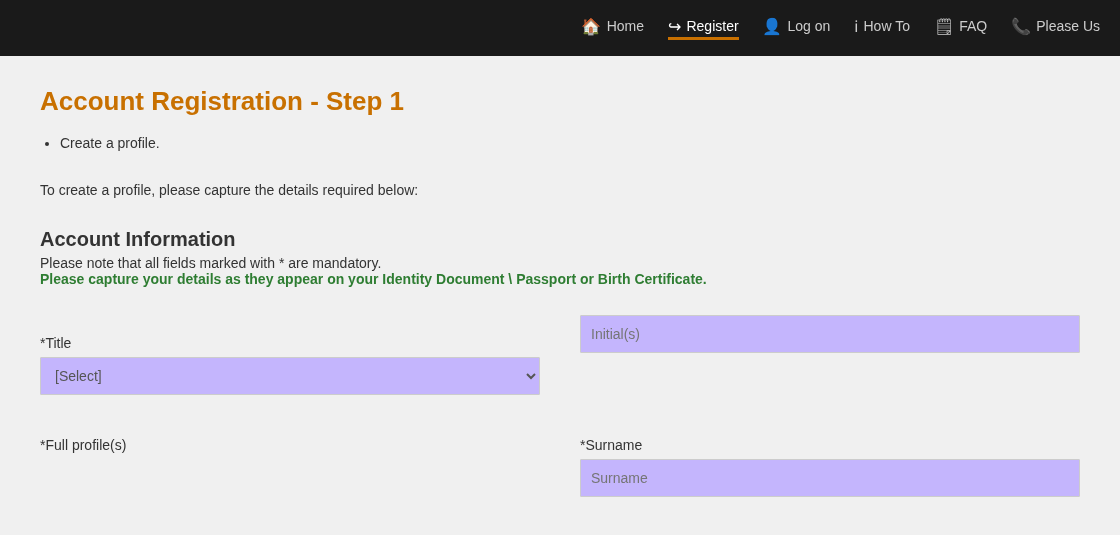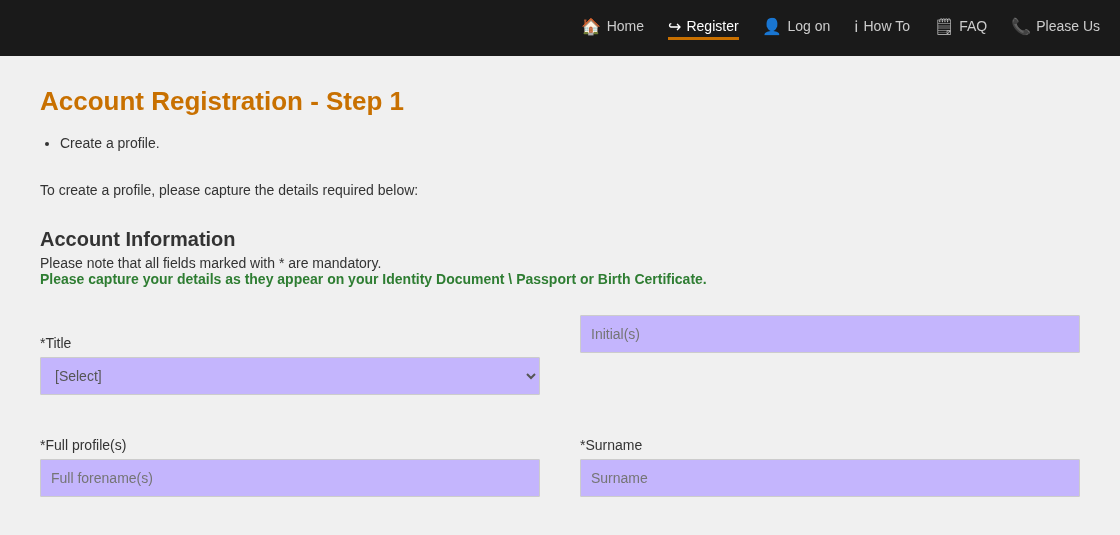--- a/index.html
+++ b/index.html
@@ -170,20 +170,19 @@
       </select>
     </div>
     <div class="form-group">
       <input type="text" class="form-control" placeholder="Initial(s)" style="">
     </div>
   </div>
 
   <div class="form-row">
     <div class="form-group">
       <label class="form-label">*Full profile(s)</label>
-      <input type="text" class="form-control" placeholder="Full forename(s)" style="">
     </div>
     <div class="form-group">
       <label class="form-label">*Surname</label>
       <input type="text" class="form-control" placeholder="Surname" style="">
     </div>
   </div>
 </div>
 
 </body></html>

